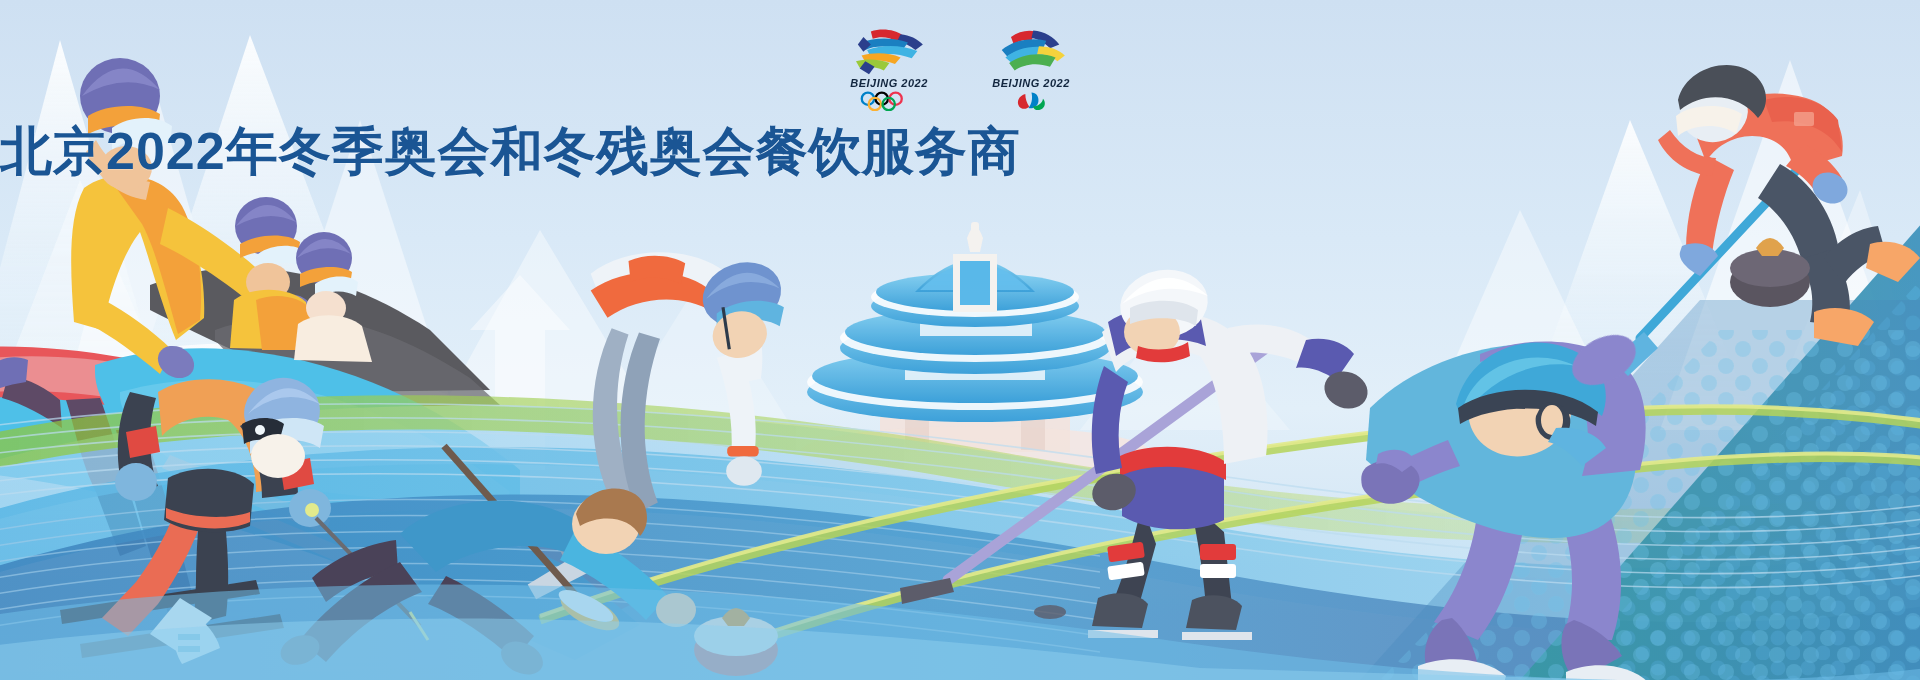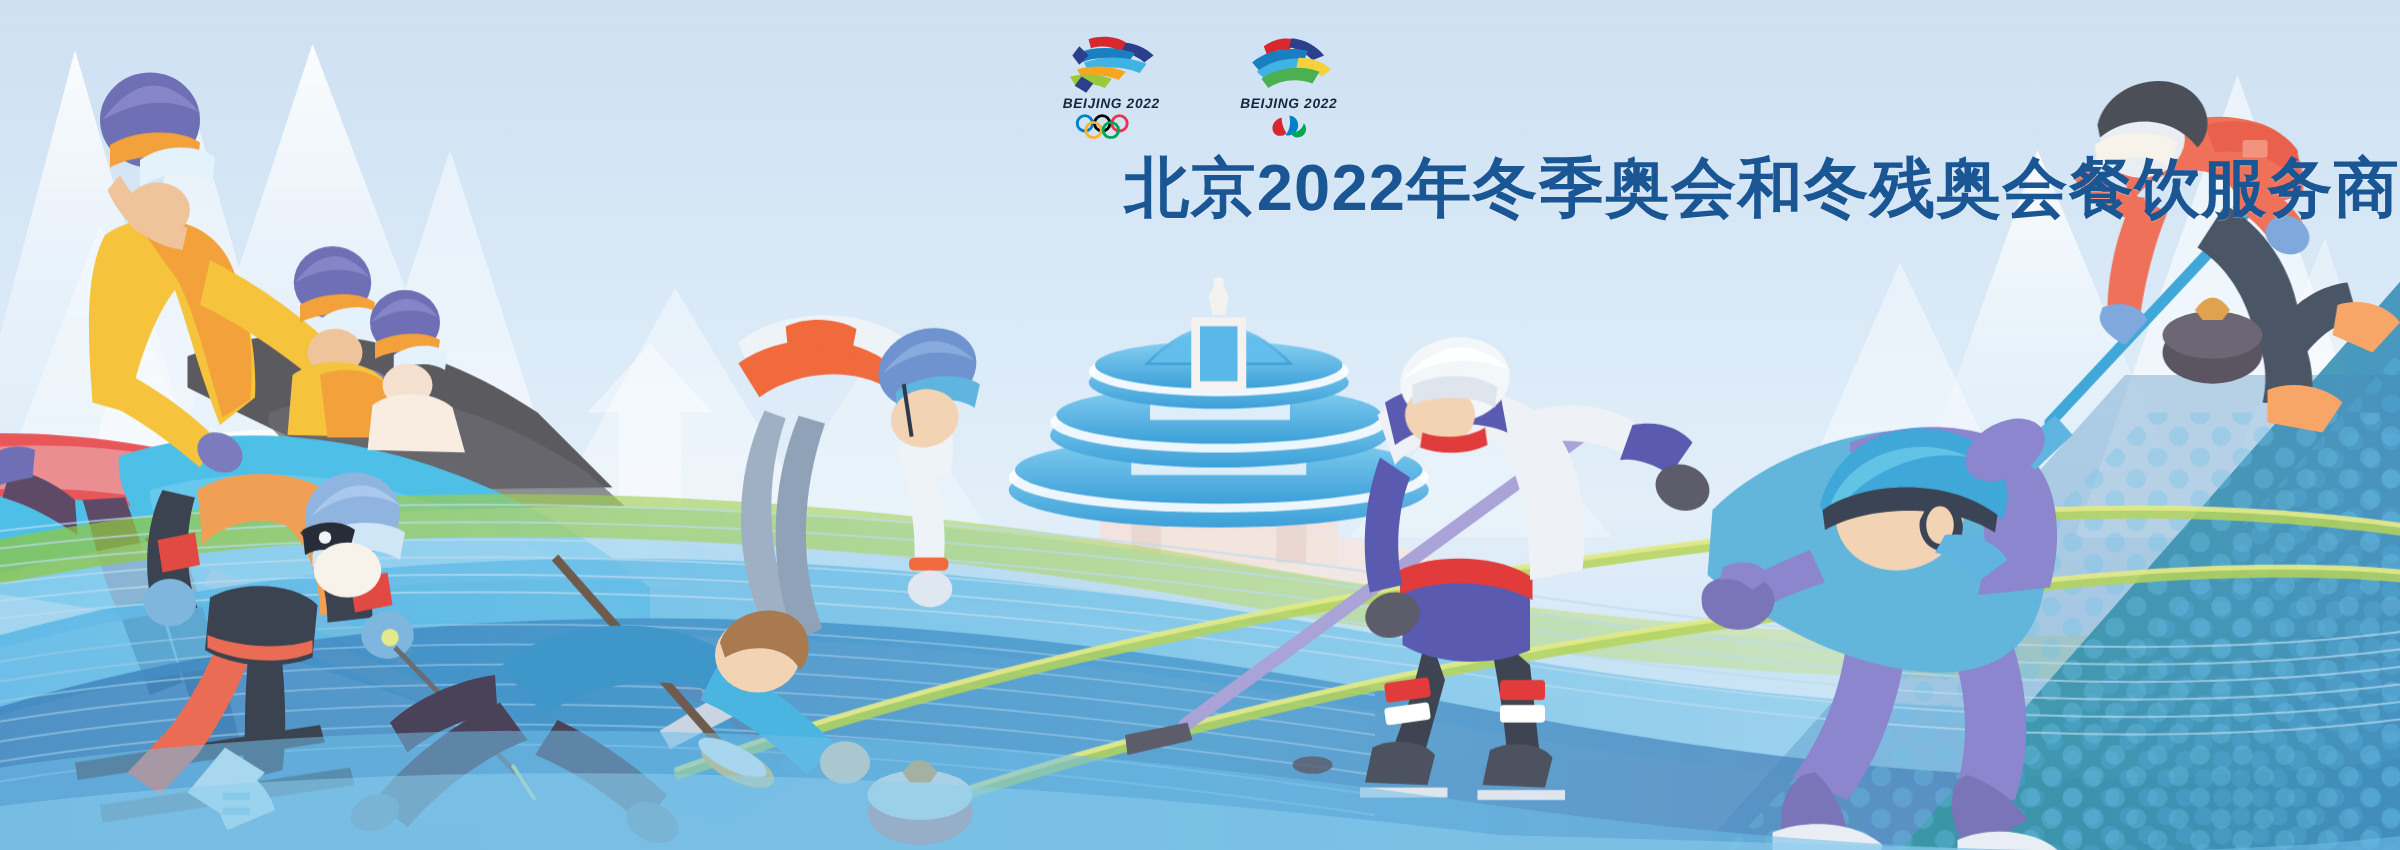--- a/index.html
+++ b/index.html
@@ -25,21 +25,21 @@
   .emblem .wordmark{
     font-family:"Liberation Sans","DejaVu Sans",sans-serif;
     font-size:11px;font-weight:bold;font-style:italic;letter-spacing:.5px;
     color:#12263f;margin-top:1px;white-space:nowrap;
   }
   .emblem .sub{height:20px;margin-top:2px;}
 
   
   .title-wrap{
     position:absolute;left:0;top:124px;width:1920px;
-    text-align:right;z-index:45;pointer-events:none;
+    text-align:left;z-index:45;pointer-events:none;
   }
   .title{
     display:inline-block;
     font-family:"Liberation Sans","DejaVu Sans",sans-serif;
     font-size:52px;font-weight:bold;line-height:1.05;
     color:#1a5594;
     letter-spacing:1px;
     white-space:nowrap;
     text-shadow:0 1px 0 rgba(255,255,255,.25);
   }

